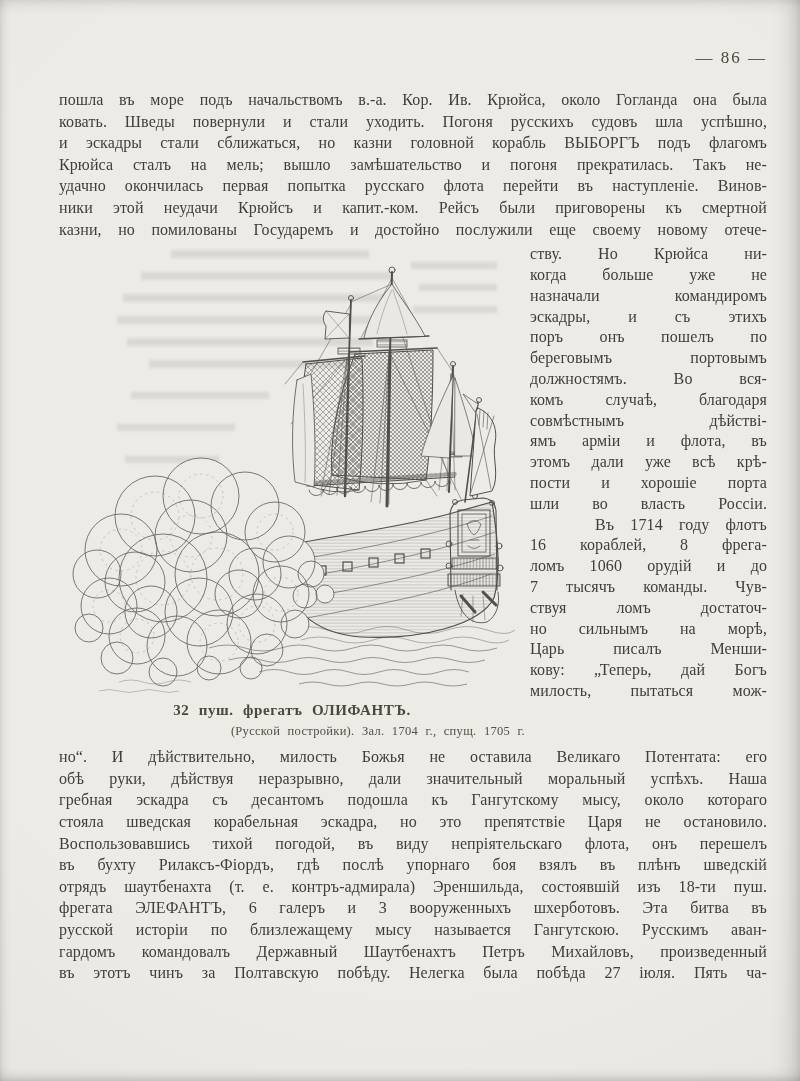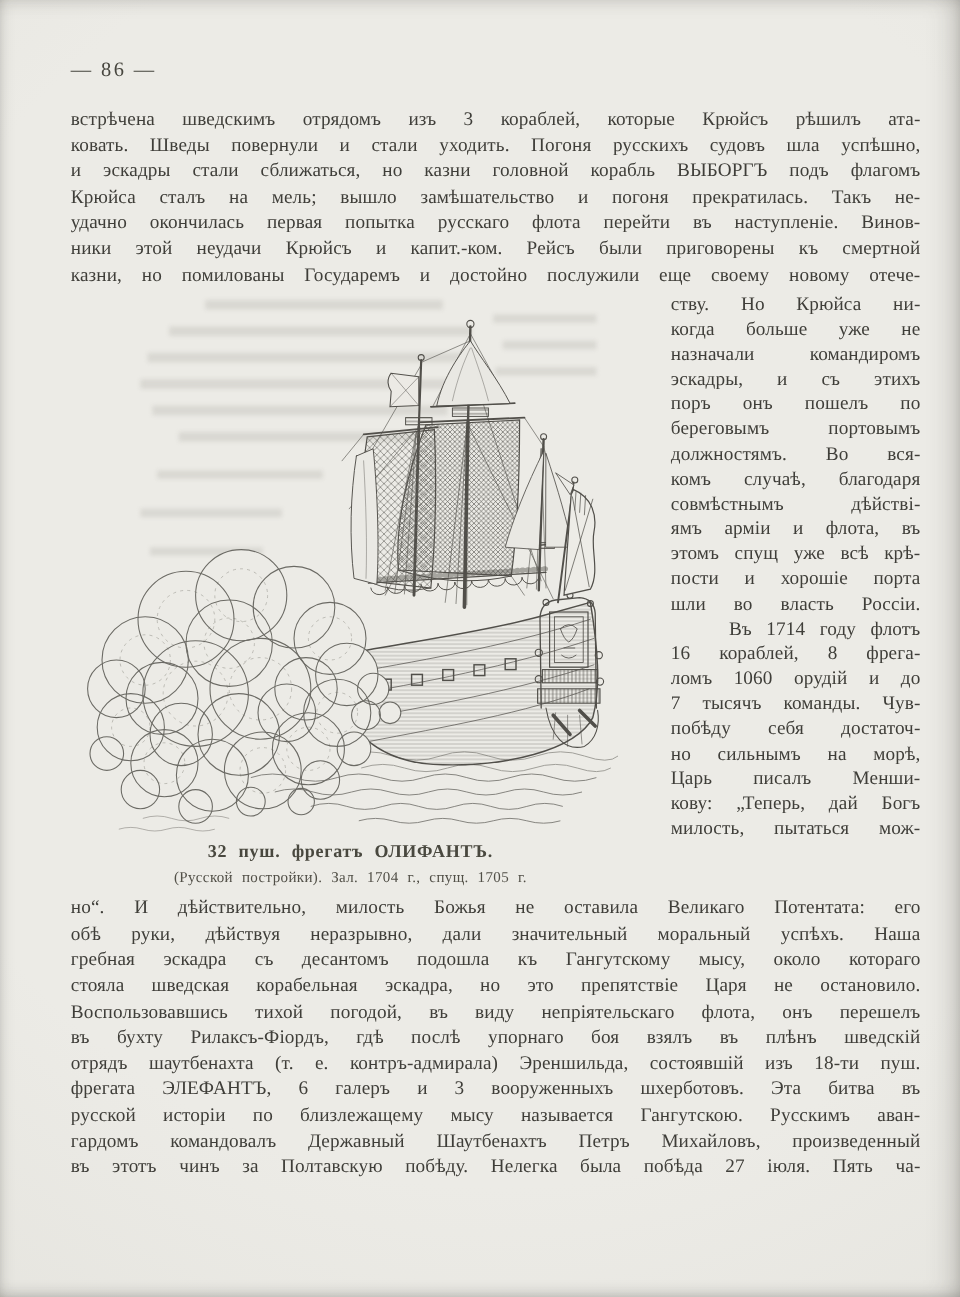--- a/index.html
+++ b/index.html
@@ -16,49 +16,49 @@
   .page::after{
     content:"";position:absolute;inset:0;pointer-events:none;
     box-shadow:
       inset -16px 0 26px -16px rgba(60,58,52,.38),
       inset 6px 0 14px -9px rgba(60,58,52,.30),
       inset 0 -8px 14px -9px rgba(60,58,52,.32),
       inset 0 12px 20px -16px rgba(60,58,52,.18);
   }
   .content{padding:0 33px 0 59px;}
   .pageno{
-    padding-top:48px;text-align:left;
+    padding-top:48px;text-align:right;
     font-size:17px;letter-spacing:2px;color:#47463f;
   }
   .jline{
     height:21.6px;line-height:21.6px;overflow:hidden;
     text-align:justify;text-align-last:justify;
     font-size:16px;letter-spacing:.1px;
   }
   .top-para{margin-top:21px;}
   .middle{display:flex;justify-content:space-between;margin-top:4px;}
   .figure-wrap{width:466px;margin:0;}
   .figure-wrap svg{display:block;}
   .caption{margin-top:6px;text-align:center;color:#49483f;}
   .cap1{font-size:15px;word-spacing:5px;letter-spacing:.6px;font-weight:bold;}
-  .cap2{font-size:12.5px;word-spacing:4px;letter-spacing:.3px;margin-top:5px;color:#514f47;}
+  .cap2{font-size:12.5px;word-spacing:4px;letter-spacing:.3px;margin-top:5px;color:#514f47;text-align:right;}
   .col-right{width:237px;}
-  .col-right .jline{height:20.8px;line-height:20.8px;margin-left:29px;}
+  .col-right .jline{height:20.8px;line-height:20.8px;}
   .bottom-para{margin-top:7px;}
 </style>
 </head>
 <body>
 
 <div class="page">
   <div class="content">
 
     <div class="pageno">— 86 —</div>
 
     <div class="top-para">
-        <div class="jline">встрѣчена шведскимъ отрядомъ изъ 3 кораблей, которые Крюйсъ рѣшилъ ата-</div>
+        <div class="jline">пошла въ море подъ начальствомъ в.-а. Кор. Ив. Крюйса, около Гогланда она была</div>
         <div class="jline">ковать. Шведы повернули и стали уходить. Погоня русскихъ судовъ шла успѣшно,</div>
         <div class="jline">и эскадры стали сближаться, но казни головной корабль ВЫБОРГЪ подъ флагомъ</div>
         <div class="jline">Крюйса сталъ на мель; вышло замѣшательство и погоня прекратилась. Такъ не-</div>
         <div class="jline">удачно окончилась первая попытка русскаго флота перейти въ наступленіе. Винов-</div>
         <div class="jline">ники этой неудачи Крюйсъ и капит.-ком. Рейсъ были приговорены къ смертной</div>
         <div class="jline">казни, но помилованы Государемъ и достойно послужили еще своему новому отече-</div>
       </div>
 
     <div class="middle">
 
@@ -301,28 +301,28 @@
           <div class="jline">ству. Но Крюйса ни-</div>
           <div class="jline">когда больше уже не</div>
           <div class="jline">назначали командиромъ</div>
           <div class="jline">эскадры, и съ этихъ</div>
           <div class="jline">поръ онъ пошелъ по</div>
           <div class="jline">береговымъ портовымъ</div>
           <div class="jline">должностямъ. Во вся-</div>
           <div class="jline">комъ случаѣ, благодаря</div>
           <div class="jline">совмѣстнымъ дѣйстві-</div>
           <div class="jline">ямъ арміи и флота, въ</div>
-          <div class="jline">этомъ спущ уже всѣ крѣ-</div>
+          <div class="jline">этомъ дали уже всѣ крѣ-</div>
           <div class="jline">пости и хорошіе порта</div>
           <div class="jline">шли во власть Россіи.</div>
           <div class="jline">&nbsp;&nbsp;&nbsp;&nbsp;Въ 1714 году флотъ</div>
           <div class="jline">16 кораблей, 8 фрега-</div>
           <div class="jline">ломъ 1060 орудій и до</div>
           <div class="jline">7 тысячъ команды. Чув-</div>
-          <div class="jline">побѣду себя достаточ-</div>
+          <div class="jline">ствуя ломъ достаточ-</div>
           <div class="jline">но сильнымъ на морѣ,</div>
           <div class="jline">Царь писалъ Менши-</div>
           <div class="jline">кову: „Теперь, дай Богъ</div>
           <div class="jline">милость, пытаться мож-</div>
         </div>
     </div>
 
     <div class="bottom-para">
         <div class="jline">но“. И дѣйствительно, милость Божья не оставила Великаго Потентата: его</div>
         <div class="jline">обѣ руки, дѣйствуя неразрывно, дали значительный моральный успѣхъ. Наша</div>

